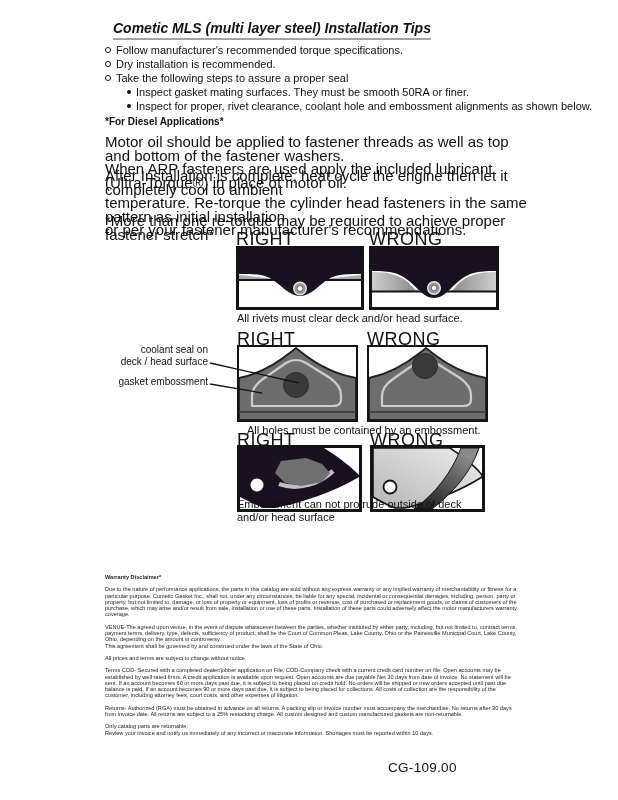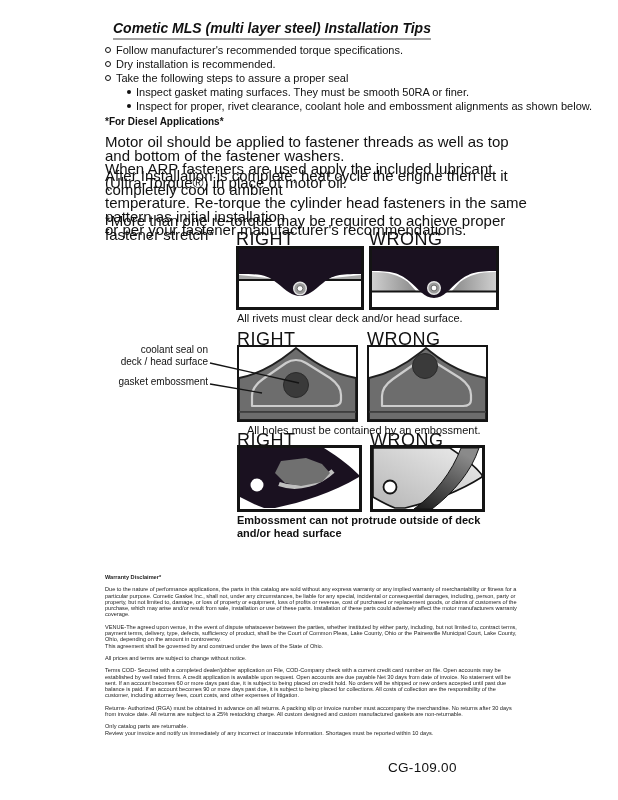--- a/index.html
+++ b/index.html
@@ -175,21 +175,21 @@
           <stop offset="0" stop-color="#191919"></stop>
             <stop offset="1" stop-color="#8a8a8a"></stop>
         </linearGradient>
       </defs>
       <path d="M0,0 H77 C92,10 103,19 109,27 L109,29 C84,45 57,54 32,60 L22,60 C14,57 7,53 0,49 Z" fill="url(#gband)" stroke="#141414" stroke-width="1.6"></path>
       <path d="M88,0 L106,0 C98,24 81,44 59,61 L41,61 C62,46 79,24 88,0 Z" fill="url(#gstripe)" stroke="#141414" stroke-width="1"></path>
       <circle cx="17" cy="39" r="6.5" fill="#ffffff" stroke="#141414" stroke-width="1.8"></circle>
     </svg>
   </div>
 
-  <div class="abs caption" style="left:237px;top:514px;font-weight:bold;">Embossment can not protrude outside of deck
+  <div class="abs caption" style="left:237px;top:498px;">Embossment can not protrude outside of deck
 and/or head surface</div>
 
   <div class="abs fineprint">
     <p class="fp-h">Warranty Disclaimer*</p>
     <p>Due to the nature of performance applications, the parts in this catalog are sold without any express warranty or any implied warranty of merchantability or fitness for a particular purpose.  Cometic Gasket Inc., shall not, under any circumstances, be liable for any special, incidental or consequential damages, including, person, party or property, but not limited to, damage, or loss of property or equipment, loss of profits or revenue, cost of purchased or replacement goods, or claims of customers of the purchase, which may arise and/or result from sale, installation or use of these parts.  Installation of these parts could adversely affect the motor manufacturers warranty coverage.</p>
     <p class="fp-tight">VENUE-The agreed upon venue, in the event of dispute whatsoever between the parties, whether instituted by either party, including, but not limited to, contract terms, payment terms, delivery, type, defects, sufficiency of product, shall be the Court of Common Pleas, Lake County, Ohio or the Painesville Municipal Court, Lake County, Ohio, depending on the amount in controversy.</p>
     <p>This agreement shall be governed by and construed under the laws of the State of Ohio.</p>
     <p>All prices and terms are subject to change without notice.</p>
     <p>Terms COD- Secured with a completed dealer/jobber application on File, COD-Company check with a current credit card number on file.  Open accounts may be established by well rated firms.  A credit application is available upon request.  Open accounts are due payable Net 30 days from date of invoice.  No statement will be sent.  If an account becomes 60 or more days past due, it is subject to being placed on credit hold.  No orders will be shipped or new orders accepted until past due balance is paid.  If an account becomes 90 or more days past due, it is subject to being placed for collections.  All costs of collection are the responsibility of the customer, including attorney fees, court costs, and other expenses of litigation.</p>
     <p>Returns- Authorized (RGA) must be obtained in advance on all returns.  A packing slip or invoice number must accompany the merchandise.  No returns after 30 days from invoice date.  All returns are subject to a 25% restocking charge.  All custom designed and custom manufactured gaskets are non-returnable.</p>

